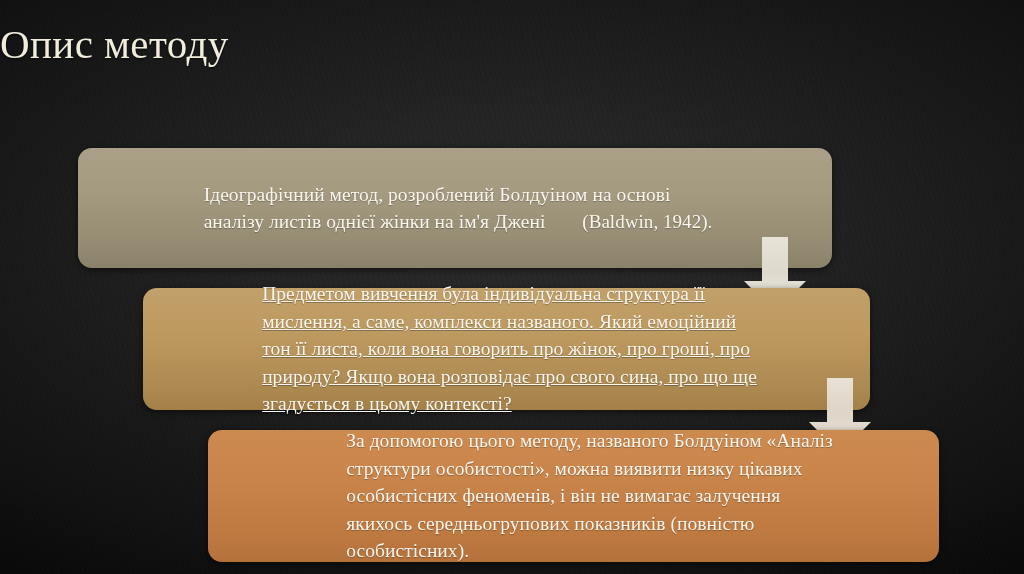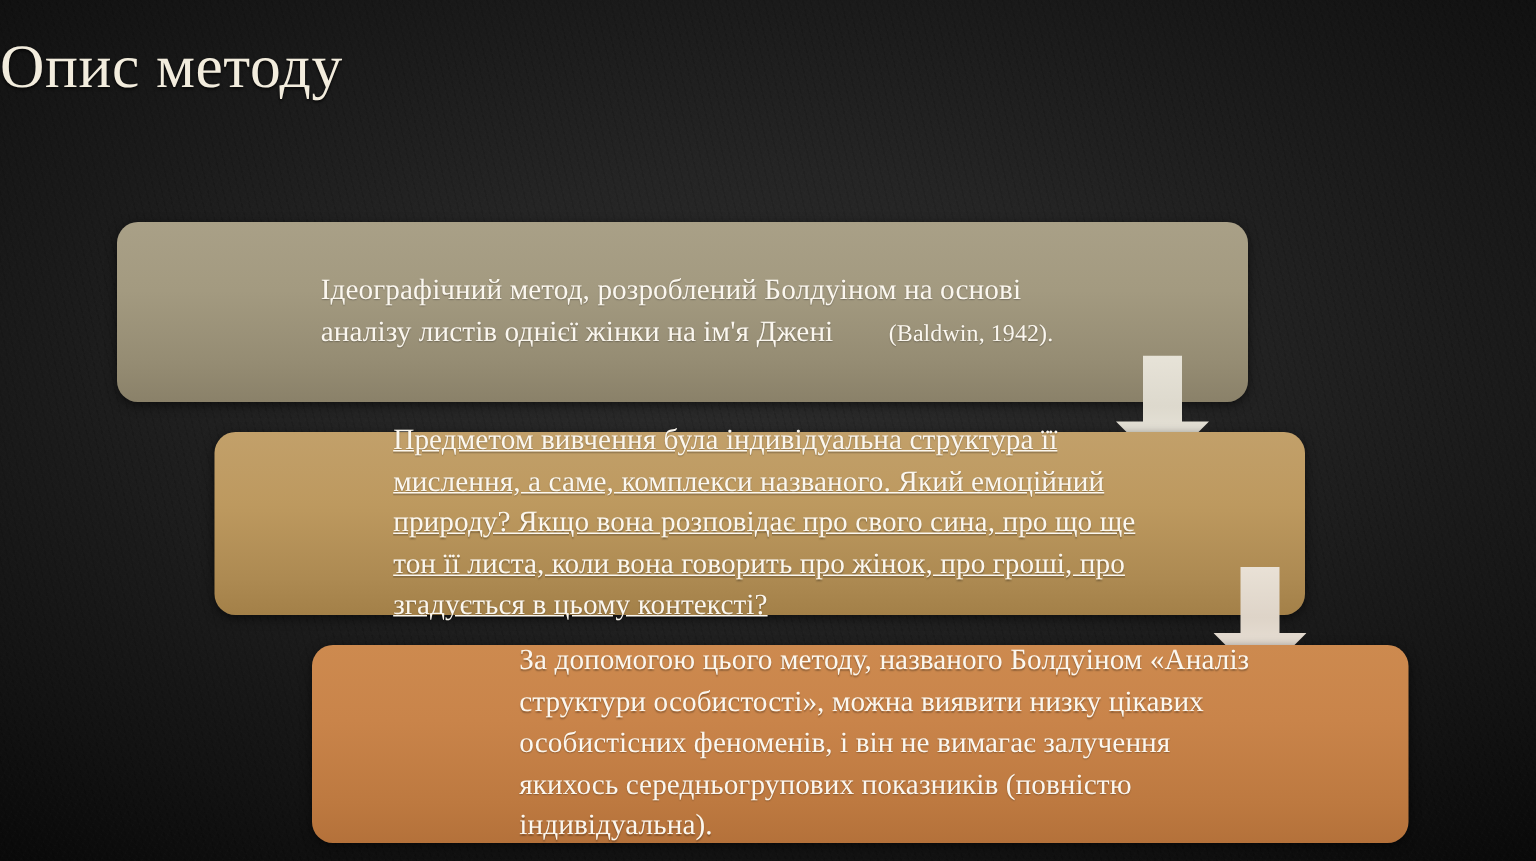--- a/index.html
+++ b/index.html
@@ -69,21 +69,21 @@
     letter-spacing: .05px;
     padding: 0 18px;
     display: flex;
     flex-direction: column;
     justify-content: center;
     box-shadow: 0 2px 7px rgba(0,0,0,.55);
     text-shadow: 0 1px 1px rgba(0,0,0,.28);
     align-items: center;
   }
   .box p { margin: 0; }
-  .box .lat { font-size: 16px; margin-left: 32px; }
+  .box .lat { font-size: 19px; margin-left: 32px; }
 
   #box1 {
     left: 78px;  top: 148px;
     width: 754px; height: 120px;
     background: linear-gradient(to bottom, #a9a087 0%, #a39a80 38%, #958c73 78%, #8a8169 100%);
     z-index: 2;
   }
   #box1 .inner { padding-left: 6px; }
 
   #box2 {
@@ -134,22 +134,22 @@
         </linearGradient>
       </defs>
       <path d="M18,0 L44,0 L44,44 L62,44 L31,75 L0,44 L18,44 Z" fill="url(#ag1)"></path>
     </svg>
   </div>
 
   <div class="box" id="box2">
     <div class="inner">
       <p>Предметом вивчення була індивідуальна структура її</p>
       <p>мислення, а саме, комплекси названого. Який емоційний</p>
+      <p>тон її листа, коли вона говорить про жінок, про гроші, про</p>
       <p>природу? Якщо вона розповідає про свого сина, про що ще</p>
-      <p>тон її листа, коли вона говорить про жінок, про гроші, про</p>
       <p>згадується в цьому контексті?</p>
     </div>
   </div>
 
   <div class="arrow" id="arrow2">
     <svg viewBox="0 0 62 75" xmlns="http://www.w3.org/2000/svg" aria-hidden="true">
       <defs>
         <linearGradient id="ag2" x1="0" y1="0" x2="0" y2="1">
           <stop offset="0%" stop-color="#e9e1d6"></stop>
           <stop offset="45%" stop-color="#ded4c8"></stop>
@@ -159,17 +159,17 @@
       <path d="M18,0 L44,0 L44,44 L62,44 L31,75 L0,44 L18,44 Z" fill="url(#ag2)"></path>
     </svg>
   </div>
 
   <div class="box" id="box3">
     <div class="inner">
       <p>За допомогою цього методу, названого Болдуіном «Аналіз</p>
       <p>структури особистості», можна виявити низку цікавих</p>
       <p>особистісних феноменів, і він не вимагає залучення</p>
       <p>якихось середньогрупових показників (повністю</p>
-      <p>індивідуальна).</p>
+      <p>особистісних).</p>
     </div>
   </div>
 
 </div>
 
 </body></html>

